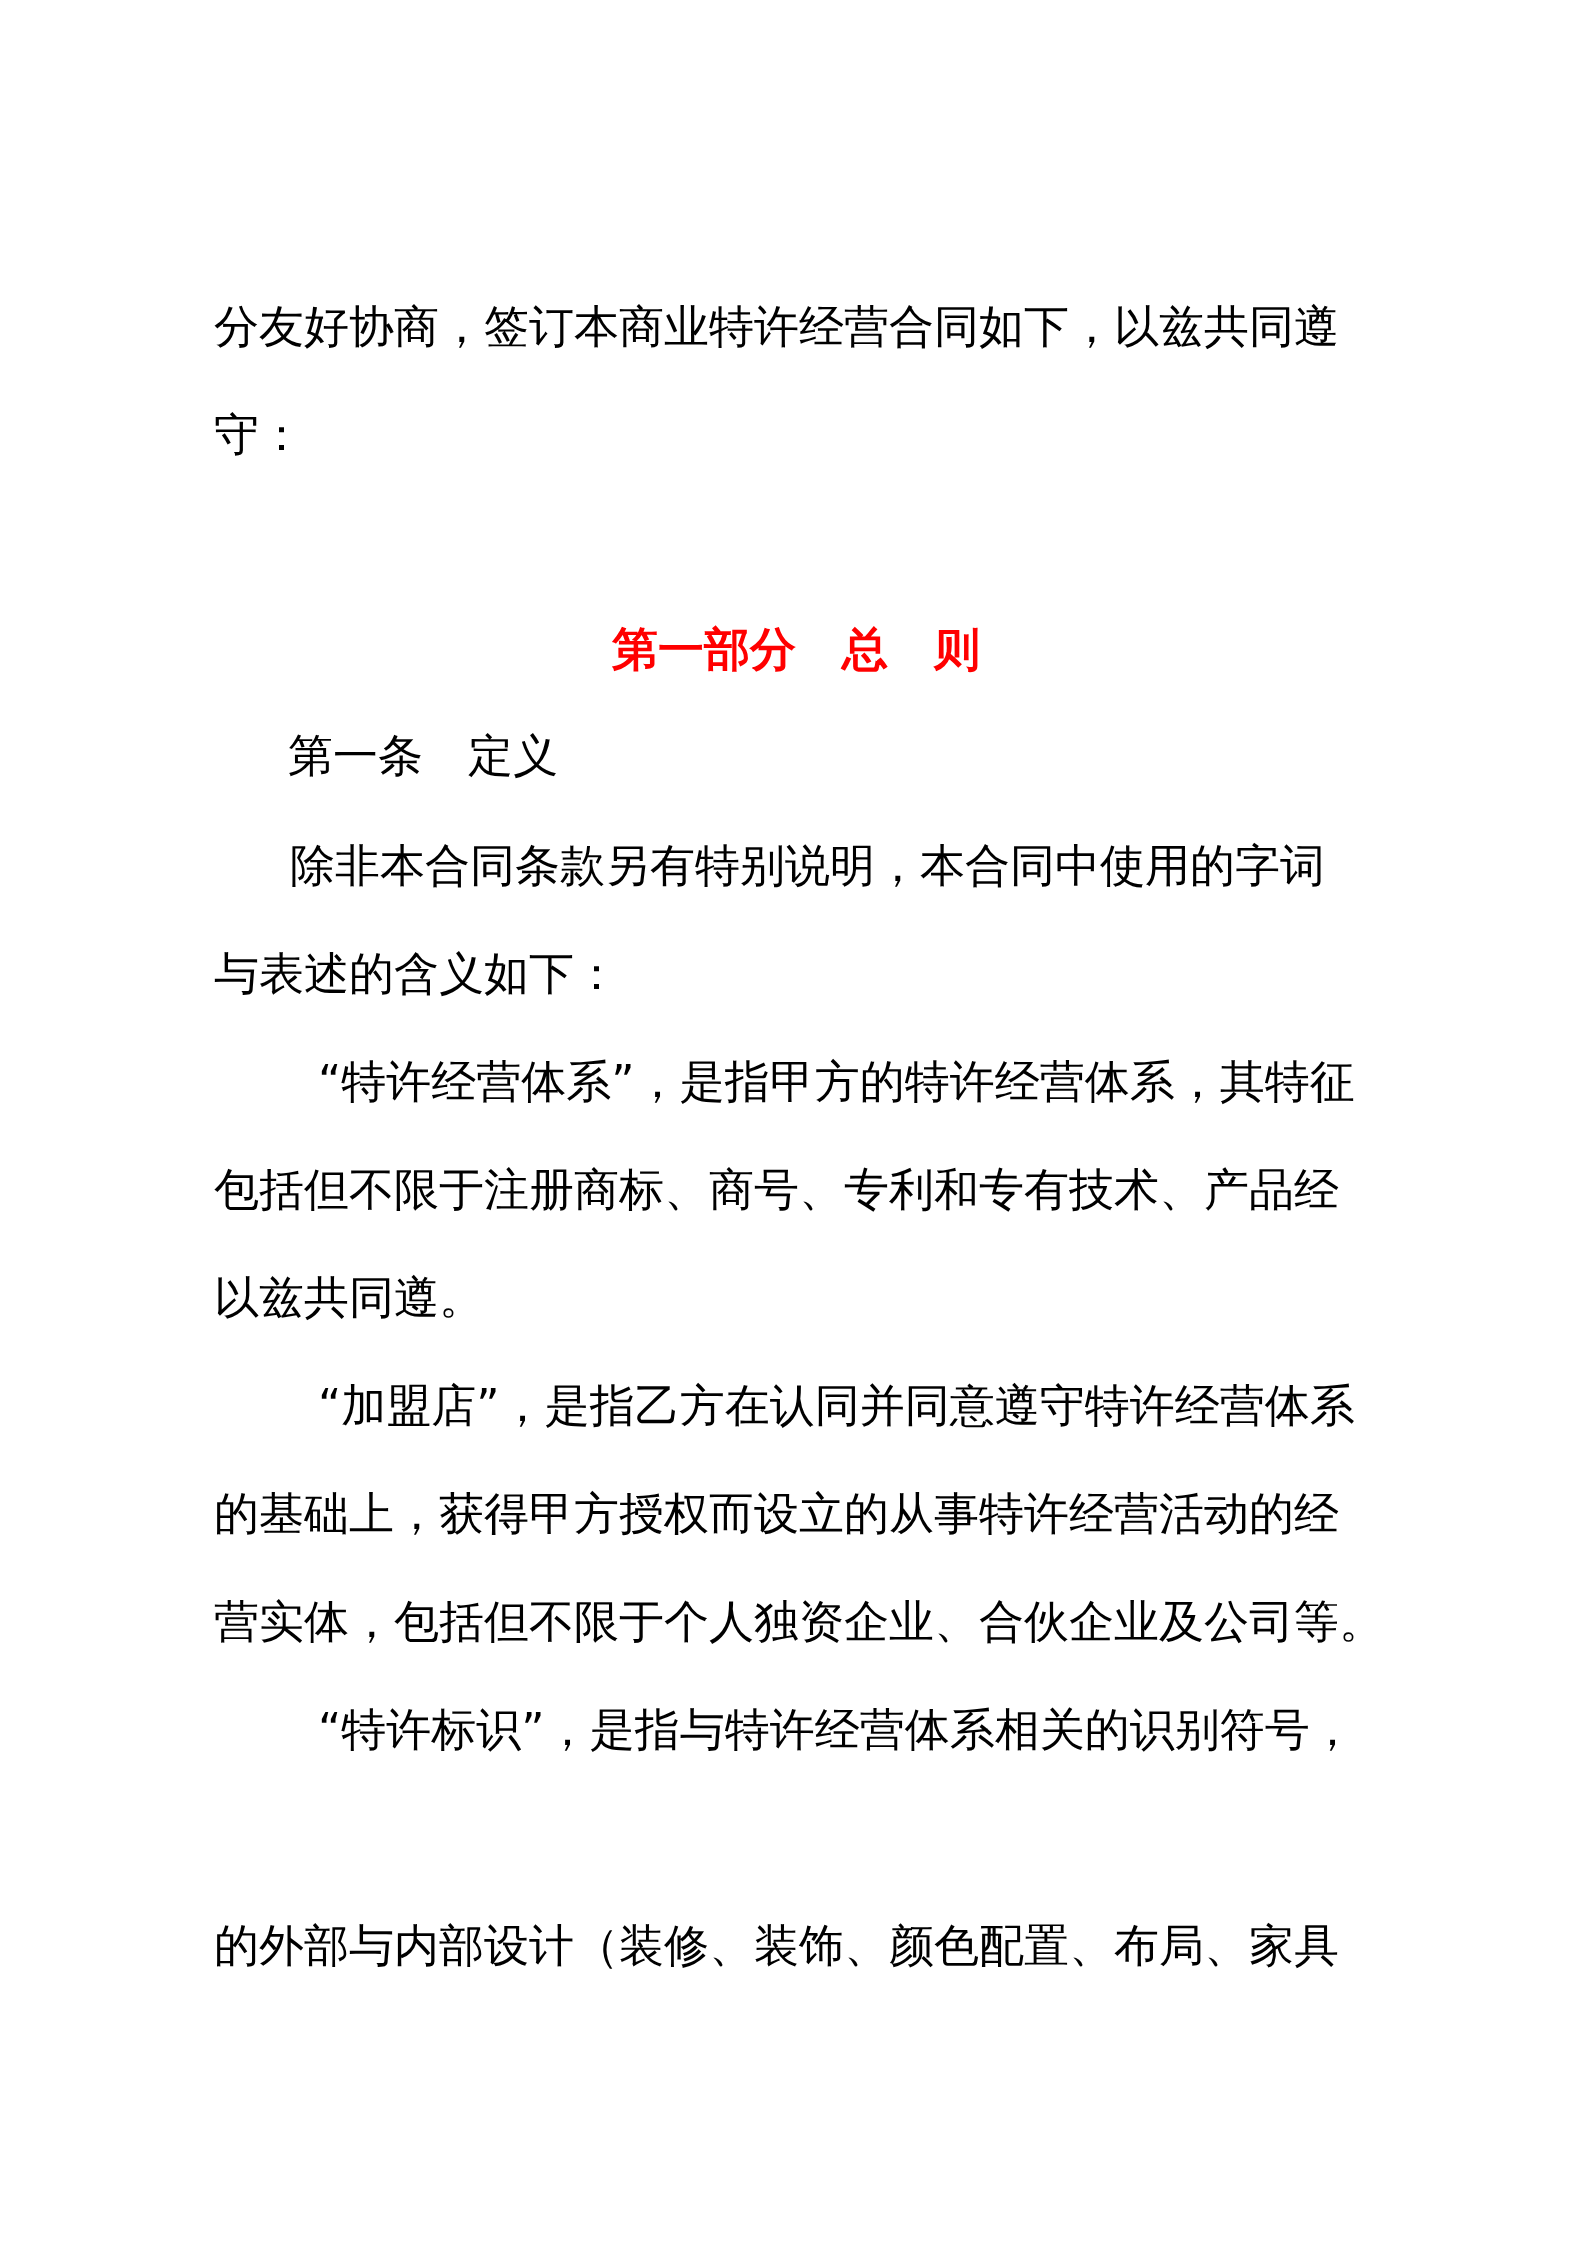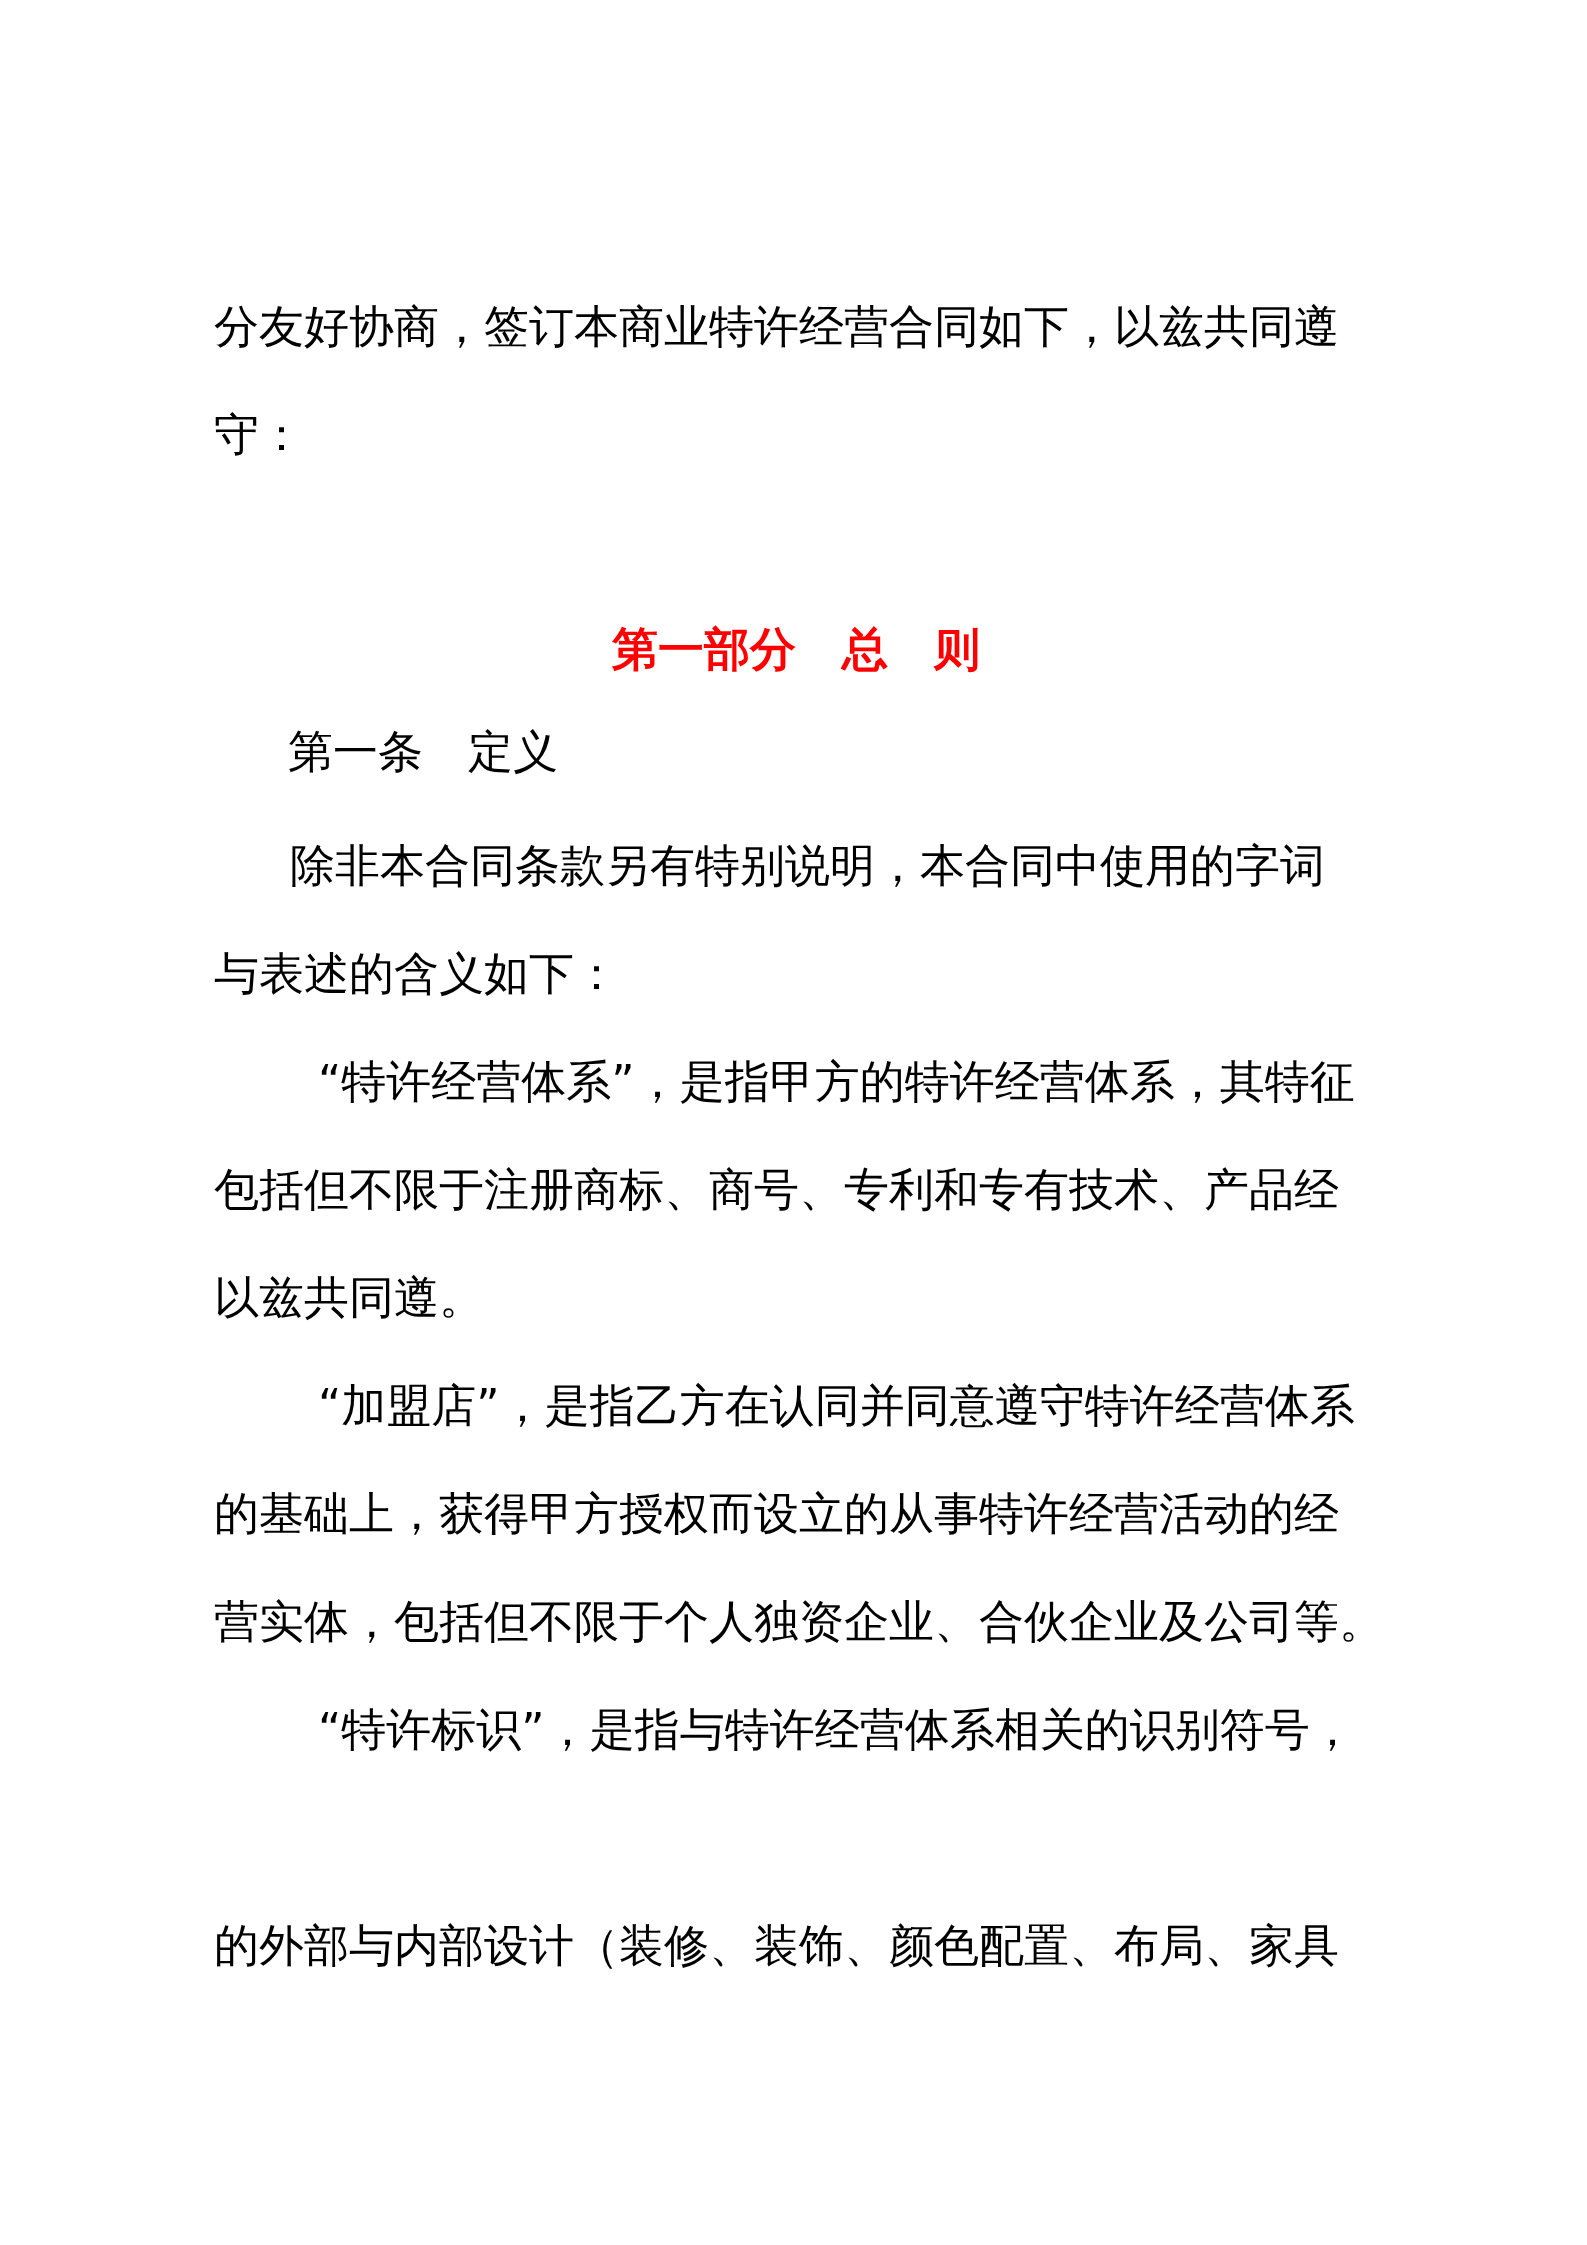--- a/index.html
+++ b/index.html
@@ -59,21 +59,20 @@
       text-align-last: justify;
       text-align: justify;
     }
     .article {
       position: absolute;
       left: 288px;
       top: 726px;
       font-size: 45px;
       line-height: 60px;
       white-space: pre;
-      font-family: Liberation Mono, monospace;
     }
   </style>
 </head>
 <body>
 
 <div class="page">
 
   <div class="line" style="top: 297px; letter-spacing: 0px; text-align: left; text-align-last: left; margin-right: 0px;">分友好协商，签订本商业特许经营合同如下，以兹共同遵</div>
   <div class="line short" style="top:405px;">守：</div>
 

